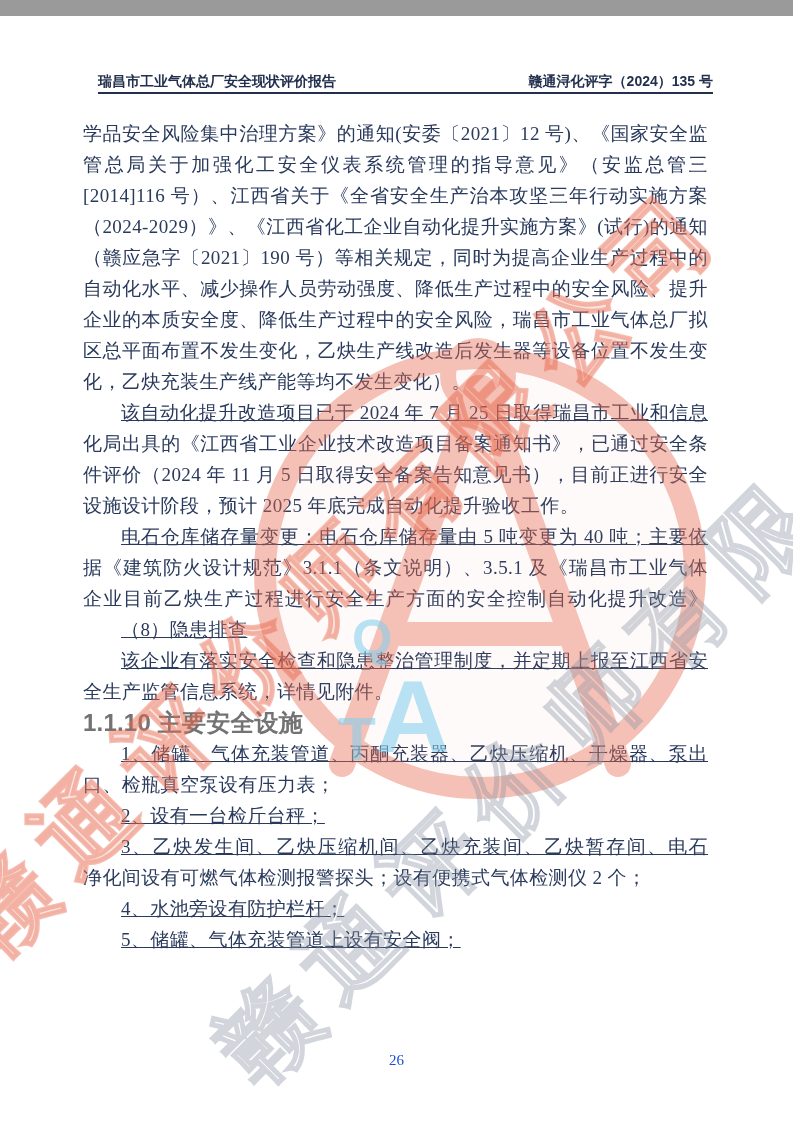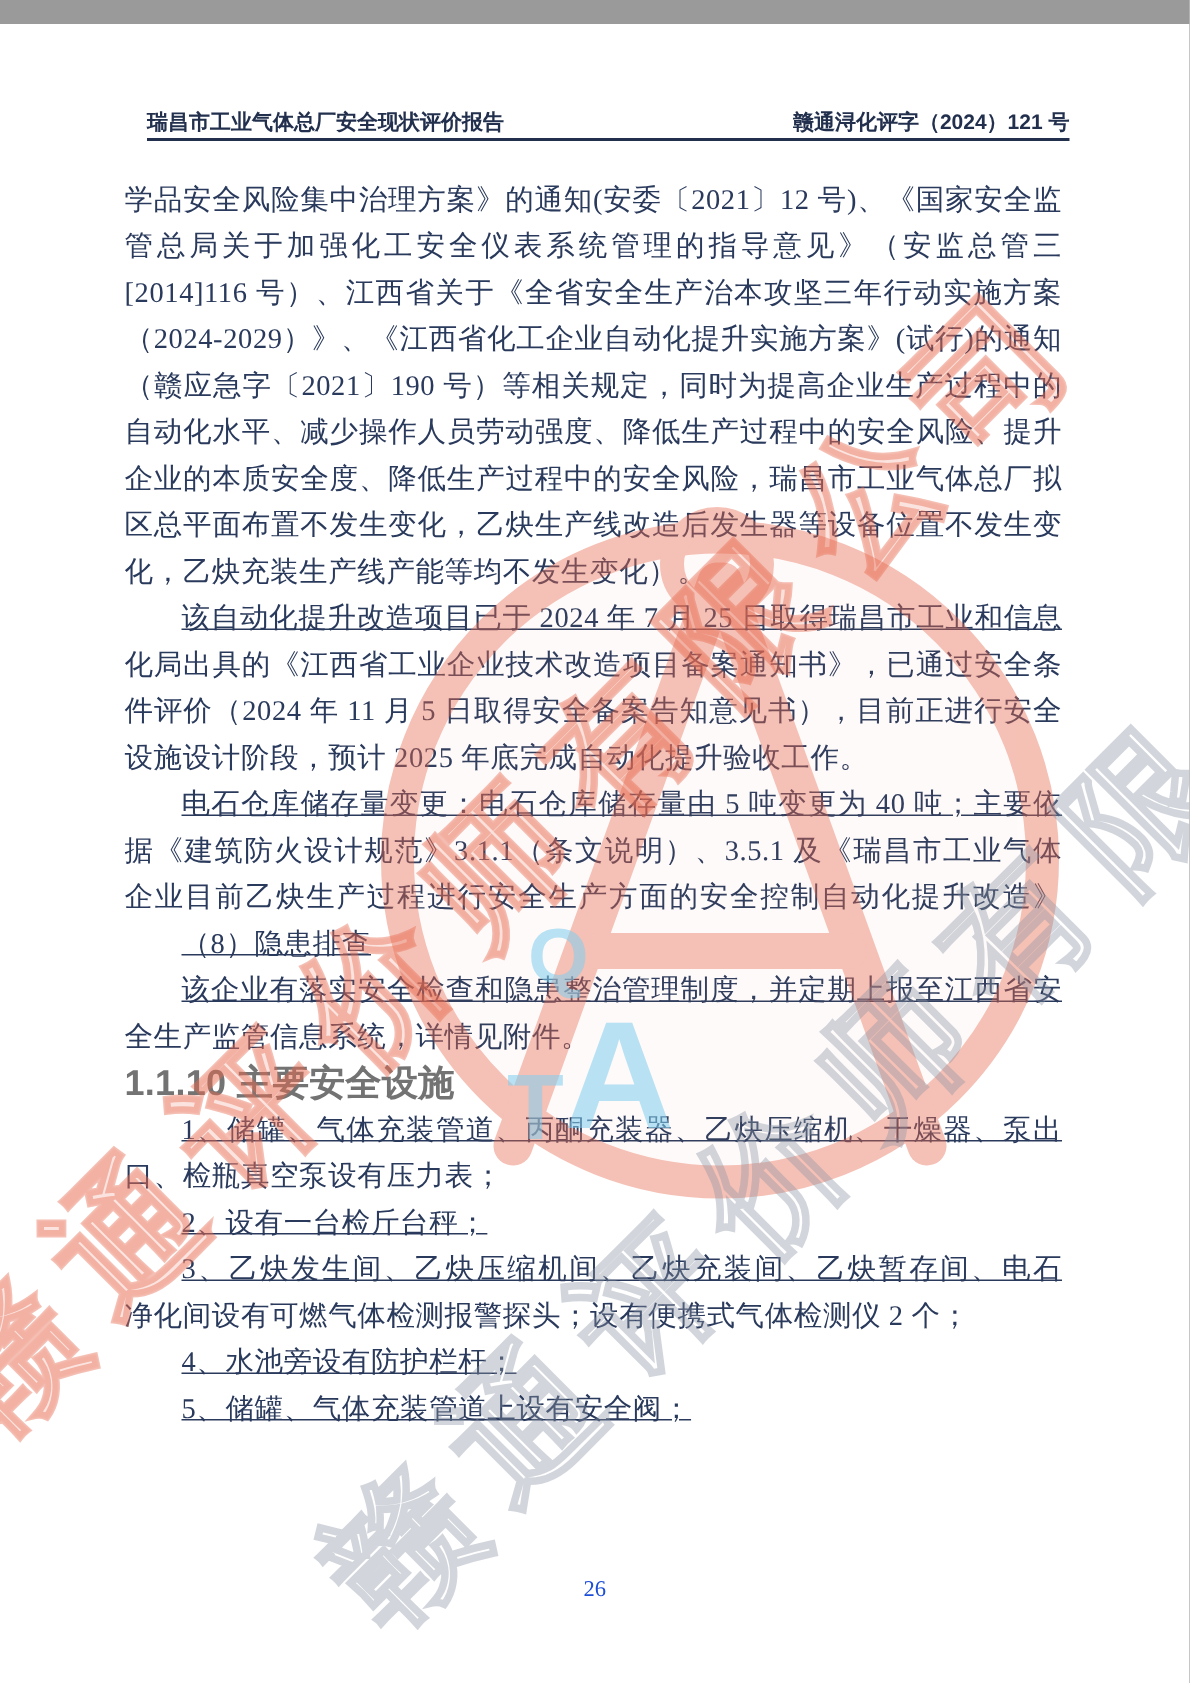--- a/index.html
+++ b/index.html
@@ -71,21 +71,21 @@
     line-height:1;
   }
 </style>
 </head>
 <body>
 
 <div class="page">
 
   <div class="header">
     <span>瑞昌市工业气体总厂安全现状评价报告</span>
-    <span>赣通浔化评字（2024）121 号</span>
+    <span>赣通浔化评字（2024）135 号</span>
   </div>
 
   <div class="body-text" id="body-lines">
       <div class="line">学品安全风险集中治理方案》的通知(安委〔2021〕12 号)、《国家安全监</div>
       <div class="line">管总局关于加强化工安全仪表系统管理的指导意见》（安监总管三</div>
       <div class="line">[2014]116 号）、江西省关于《全省安全生产治本攻坚三年行动实施方案</div>
       <div class="line">（2024-2029）》、《江西省化工企业自动化提升实施方案》(试行)的通知</div>
       <div class="line">（赣应急字〔2021〕190 号）等相关规定，同时为提高企业生产过程中的</div>
       <div class="line">自动化水平、减少操作人员劳动强度、降低生产过程中的安全风险、提升</div>
       <div class="line">企业的本质安全度、降低生产过程中的安全风险，瑞昌市工业气体总厂拟对</div>

